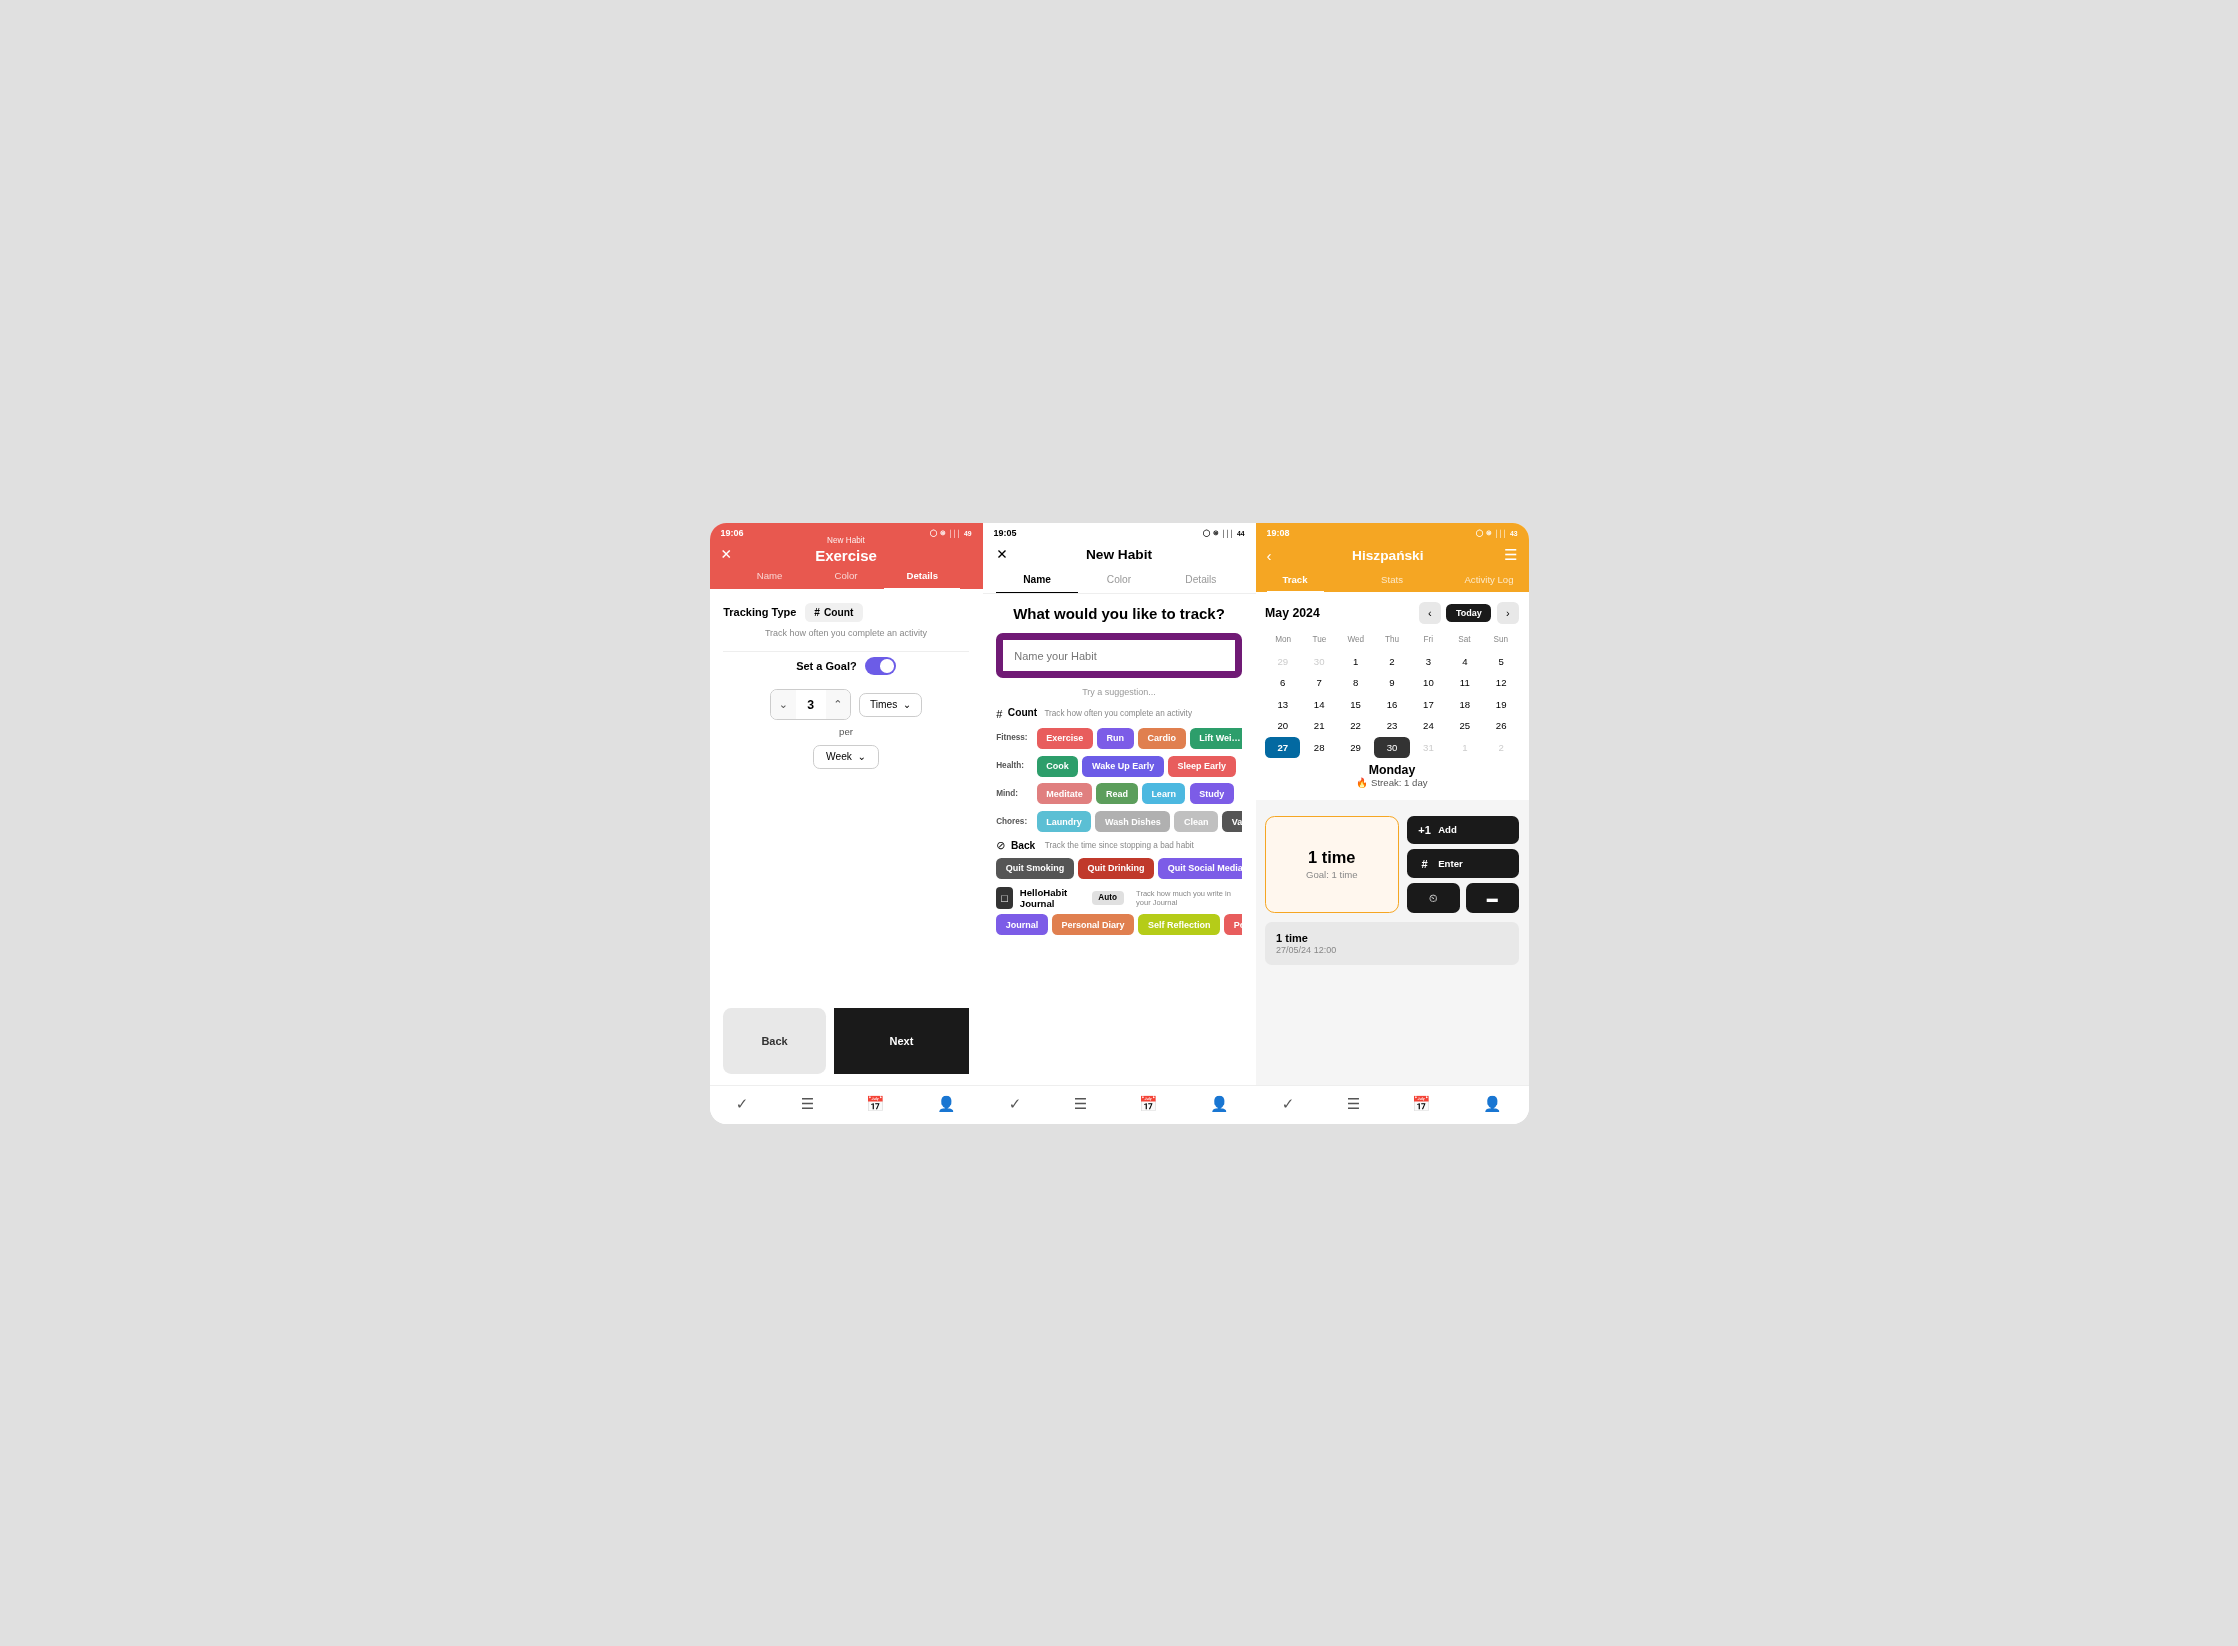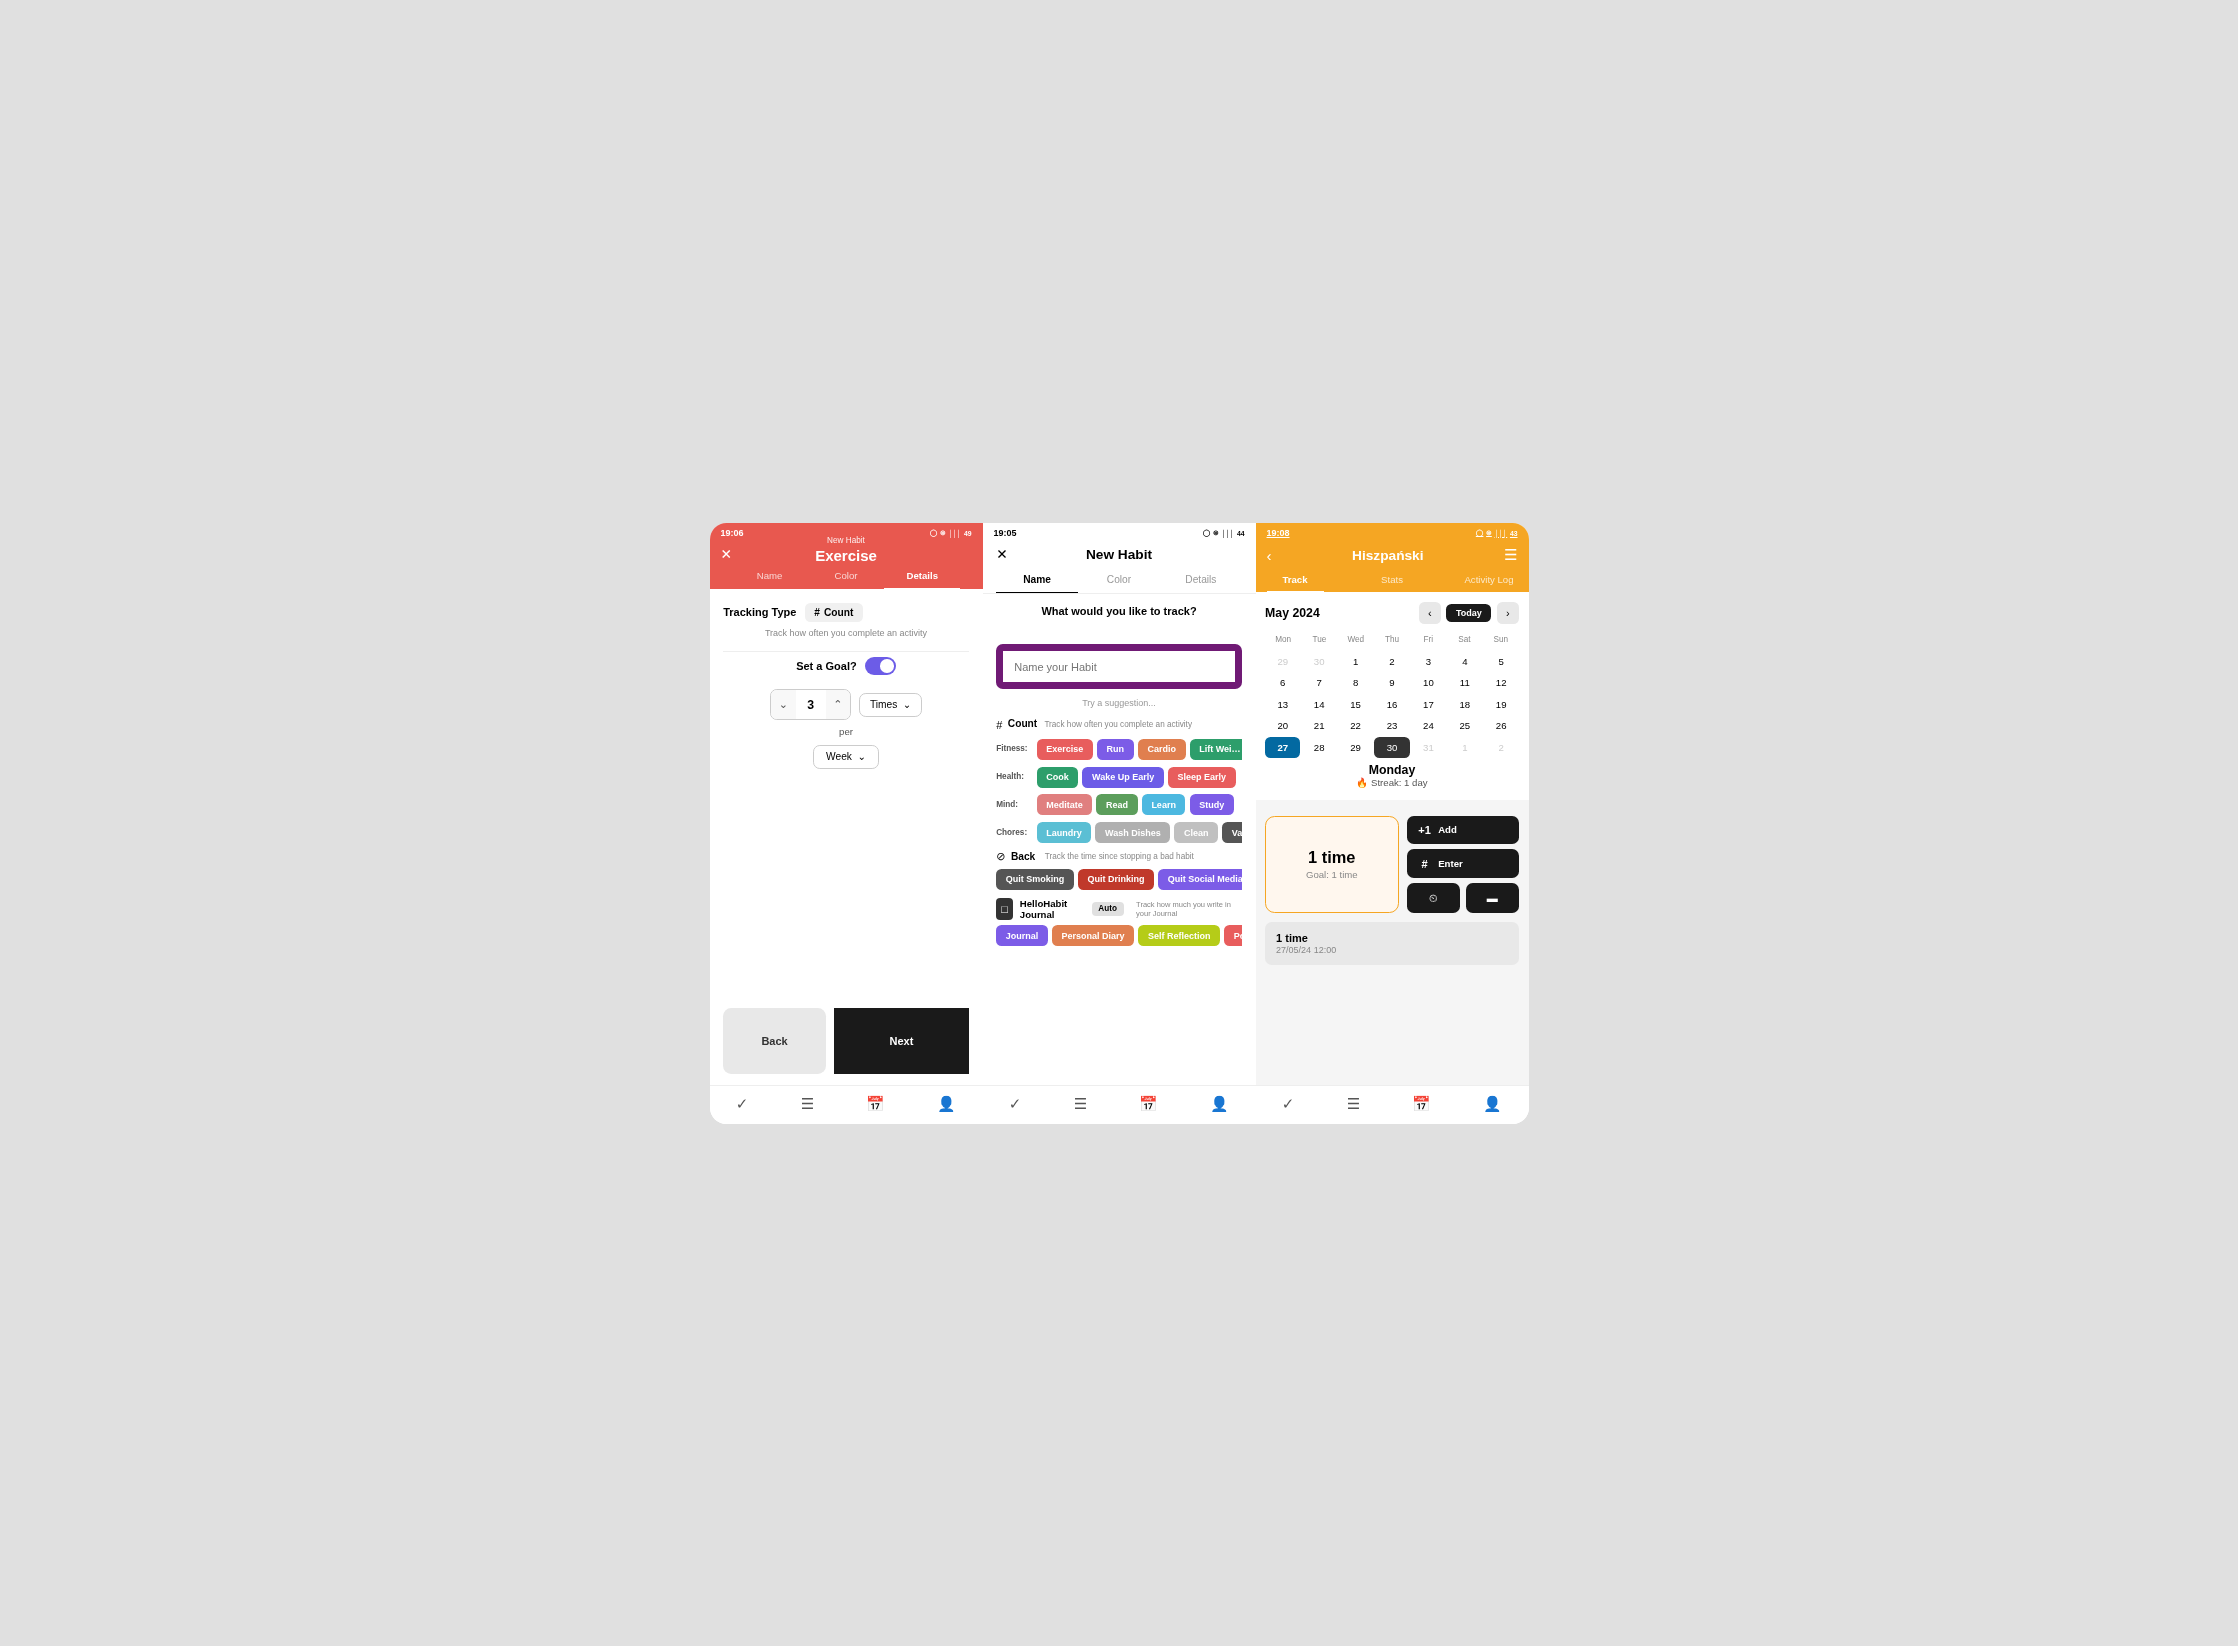--- a/index.html
+++ b/index.html
@@ -264,21 +264,21 @@
       color: #999;
       cursor: pointer;
       border-bottom: 1.4px solid transparent;
     }
     .screen2-tab.active {
       color: #000;
       font-weight: 700;
       border-bottom: 1.4px solid #000;
     }
     .screen2-body { padding: 11px 13.7px; flex: 1; overflow-y: auto; }
-    .what-track { font-size: 11px; font-weight: 700; text-align: center; margin-bottom: 27px; }
+    .what-track { font-size: 15px; font-weight: 700; text-align: center; margin-bottom: 11px; }
     .habit-name-input {
       width: 100%;
       border: 7px solid #701a75;
       border-radius: 6.8px;
       padding: 9.6px 11px;
       font-size: 11px;
       color: #999;
       margin-bottom: 8.2px;
       outline: none;
     }
@@ -356,21 +356,21 @@
       background: #e0e0e0;
       border-radius: 4.1px;
       padding: 2.7px 6.8px;
       font-size: 8.2px;
       font-weight: 600;
       margin-left: auto;
     }
     .journal-desc { font-size: 7.5px; color: #888; }
 
     
-    .screen3 .status-bar { background: #f5a623; color: #fff; text-decoration: underline; }
+    .screen3 .status-bar { background: #f5a623; color: #fff; }
     .screen3-header {
       background: #f5a623;
       padding: 5.5px 11px 0;
       color: #fff;
     }
     .screen3-header-row {
       display: flex;
       align-items: center;
       justify-content: space-between;
       margin-bottom: 2.7px;

